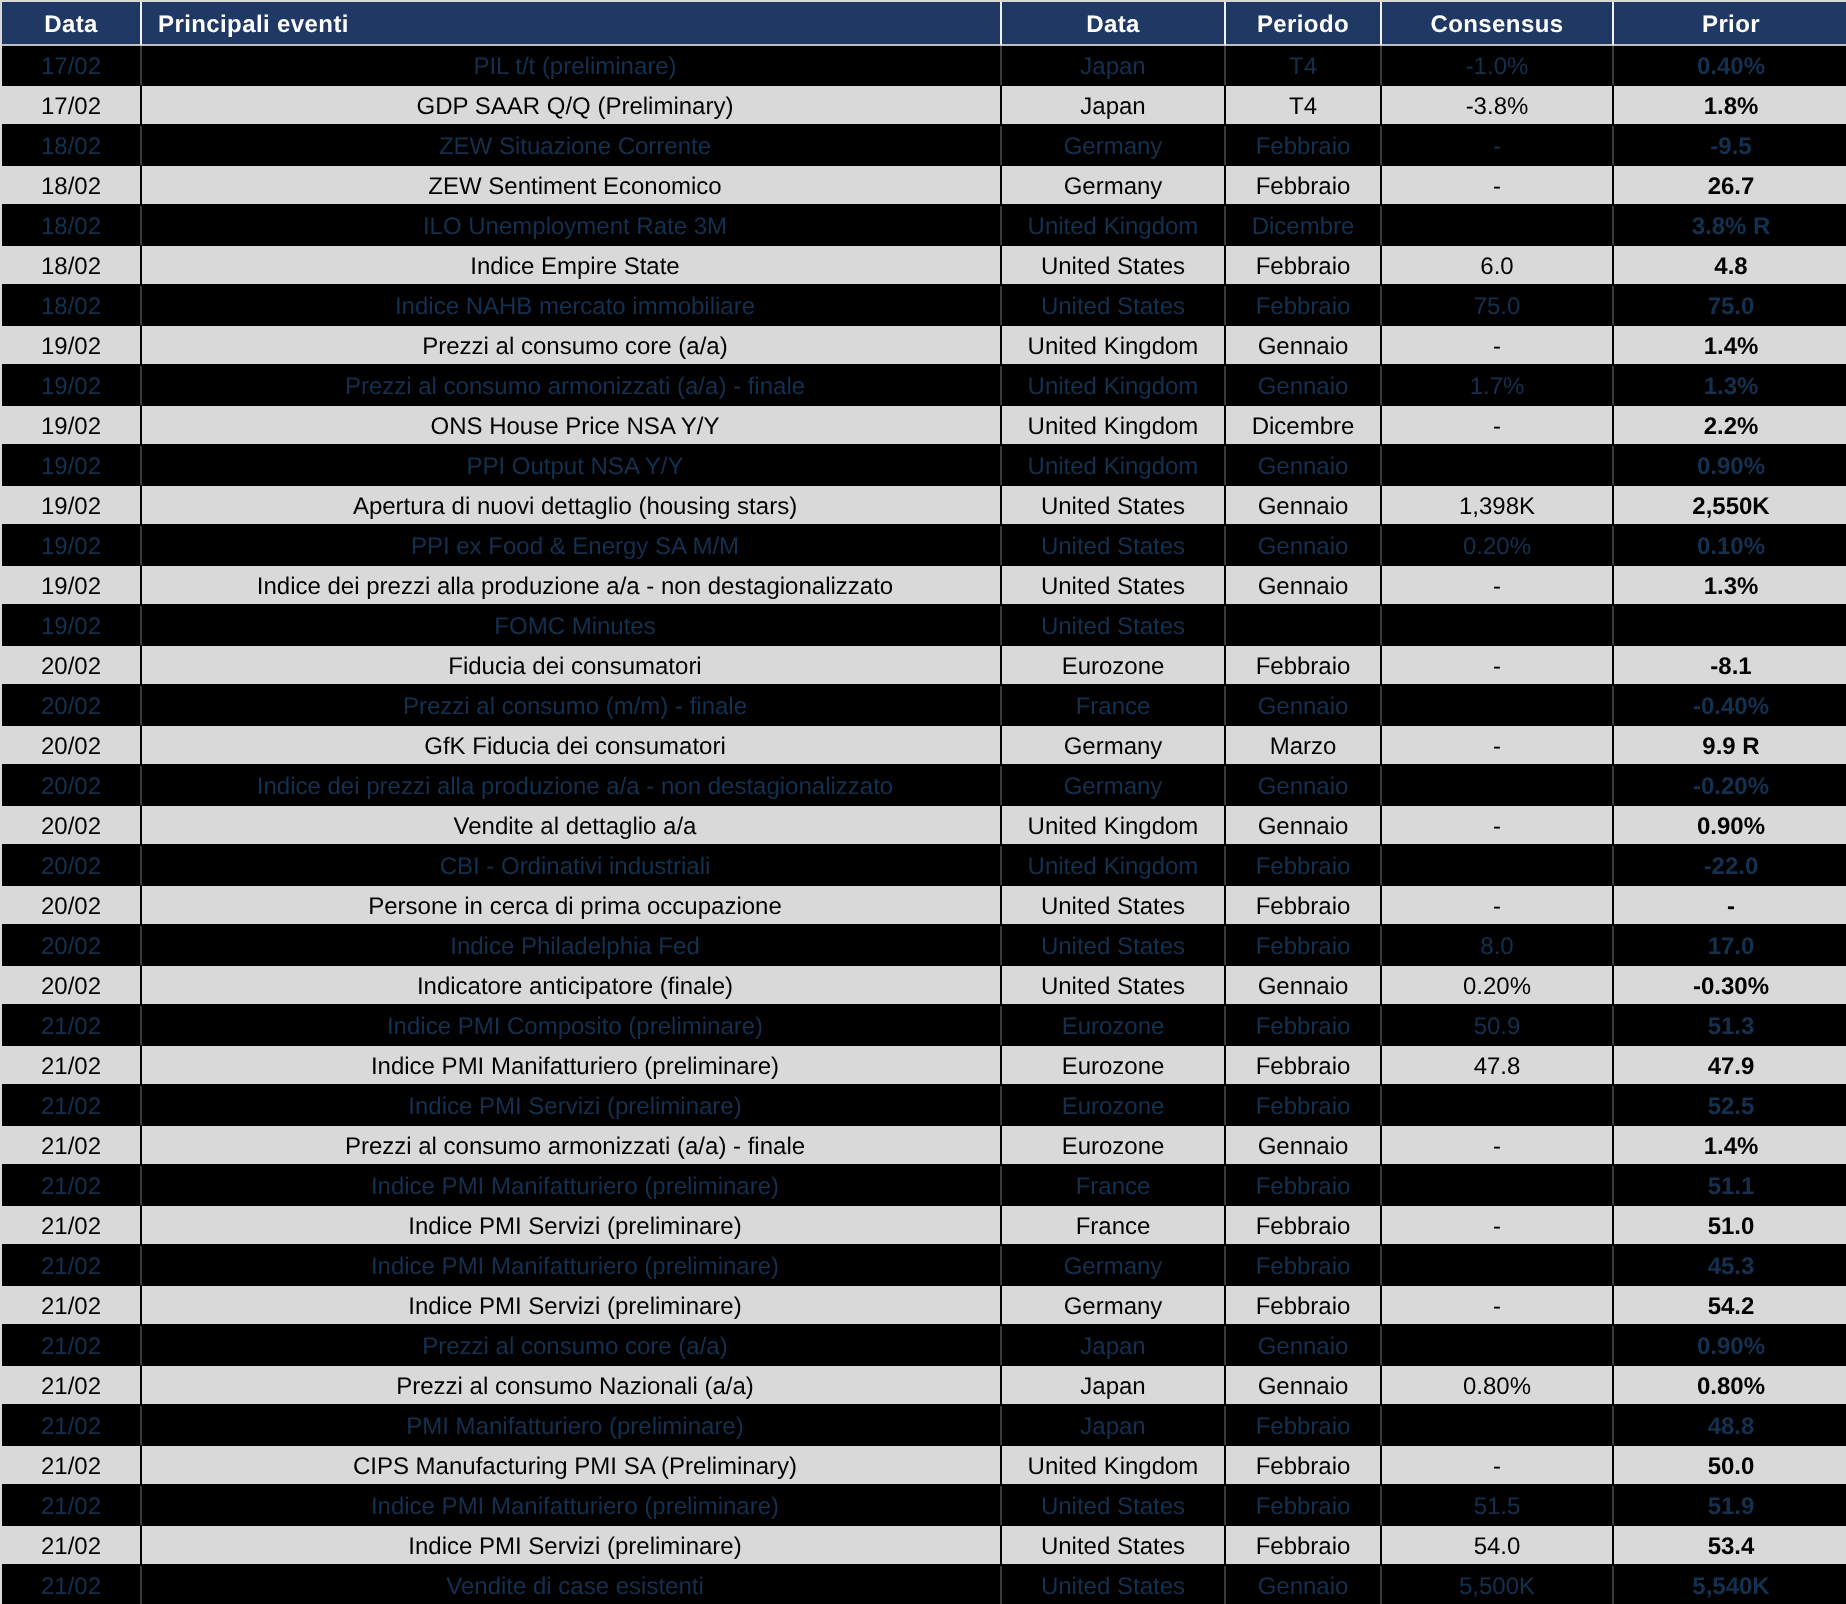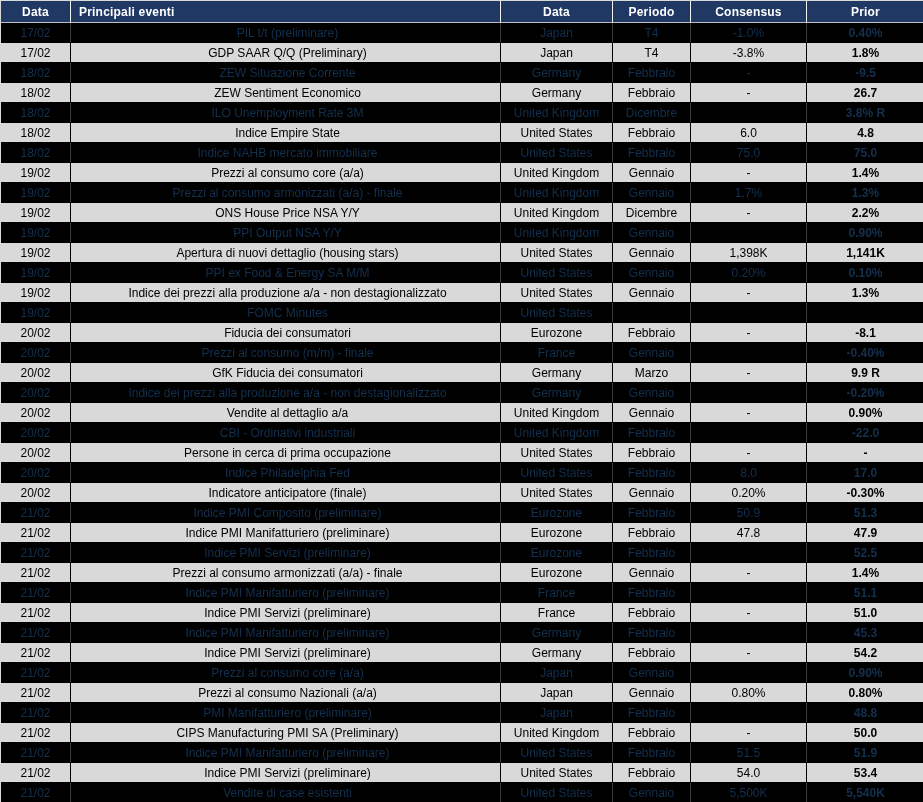--- a/index.html
+++ b/index.html
@@ -167,21 +167,21 @@
         <td class="cell-period">Gennaio</td>
         <td class="cell-consensus"></td>
         <td class="cell-prior">0.90%</td>
       </tr>
       <tr class="light">
         <td class="cell-date">19/02</td>
         <td class="cell-event">Apertura di nuovi dettaglio (housing stars)</td>
         <td class="cell-country">United States</td>
         <td class="cell-period">Gennaio</td>
         <td class="cell-consensus">1,398K</td>
-        <td class="cell-prior">1,141K</td>
+        <td class="cell-prior">2,550K</td>
       </tr>
       <tr class="dark">
         <td class="cell-date">19/02</td>
         <td class="cell-event">PPI ex Food &amp; Energy SA M/M</td>
         <td class="cell-country">United States</td>
         <td class="cell-period">Gennaio</td>
         <td class="cell-consensus">0.20%</td>
         <td class="cell-prior">0.10%</td>
       </tr>
       <tr class="light">

